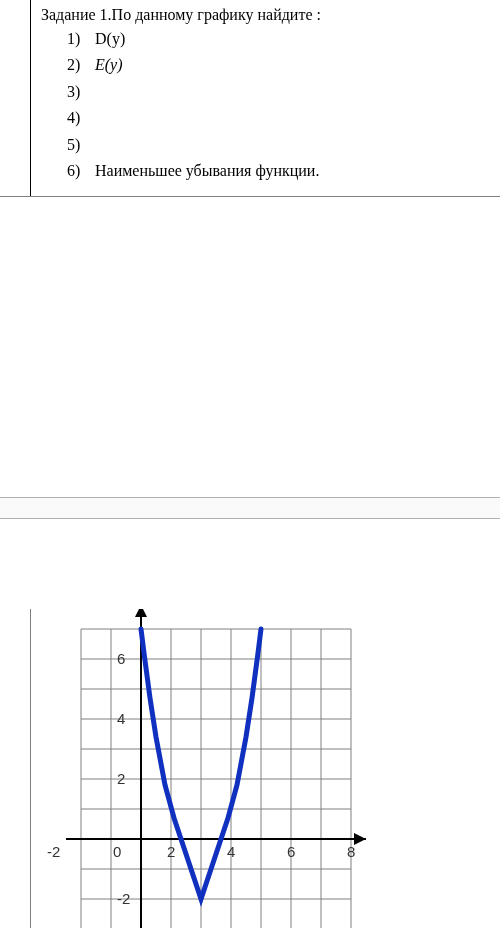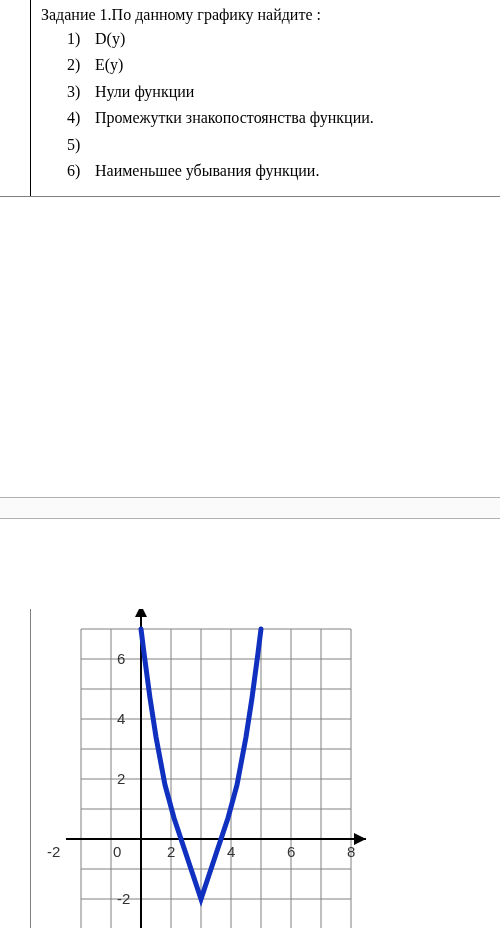--- a/index.html
+++ b/index.html
@@ -26,21 +26,21 @@
       padding-left: 26px;
     }
     .task-list li {
       margin-bottom: 4px;
       line-height: 1.4;
       display: flex;
     }
     .list-num {
       min-width: 28px;
     }
-    .italic { }
+    .italic { font-style: italic; }
     .hr-full {
       border: none;
       border-top: 1px solid #808080;
       margin: 0;
       width: 100%;
     }
     .spacer1 { height: 300px; }
     .hr-band {
       height: 22px;
       border-top: 1px solid #b0b0b0;
@@ -80,25 +80,23 @@
     <li>
       <span class="list-num">1)</span>
       <span>D(у)</span>
     </li>
     <li>
       <span class="list-num">2)</span>
       <span class="italic">E(y)</span>
     </li>
     <li>
       <span class="list-num">3)</span>
-      <span>Нули функции</span>
     </li>
     <li>
       <span class="list-num">4)</span>
-      <span>Промежутки знакопостоянства функции.</span>
     </li>
     <li>
       <span class="list-num">5)</span>
     </li>
     <li>
       <span class="list-num">6)</span>
       <span> Наименьшее убывания функции.</span>
     </li>
   </ul>
 </div>

